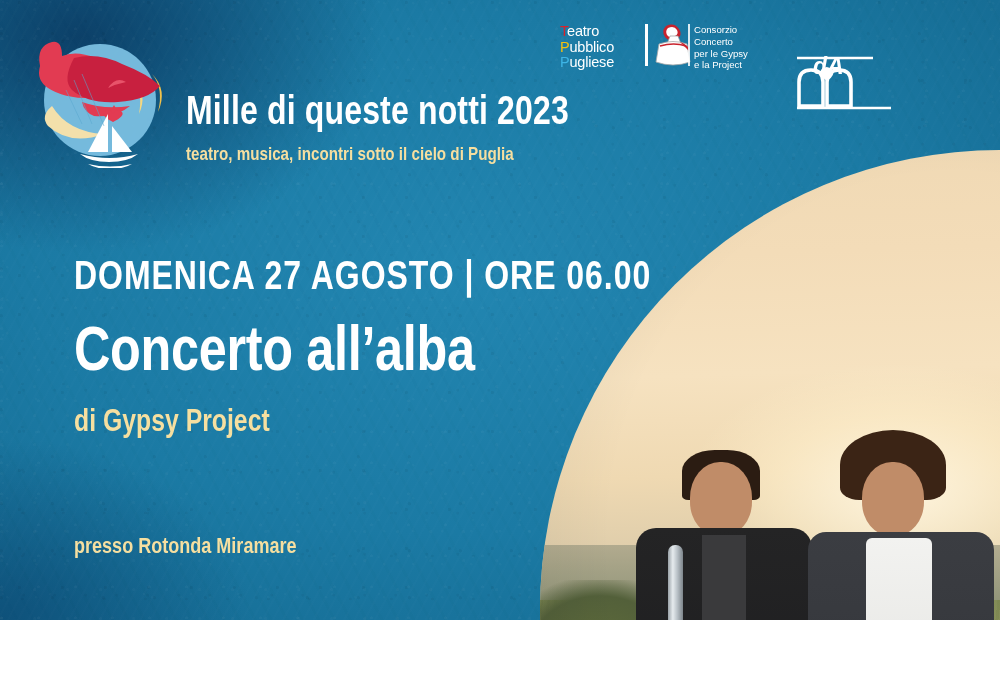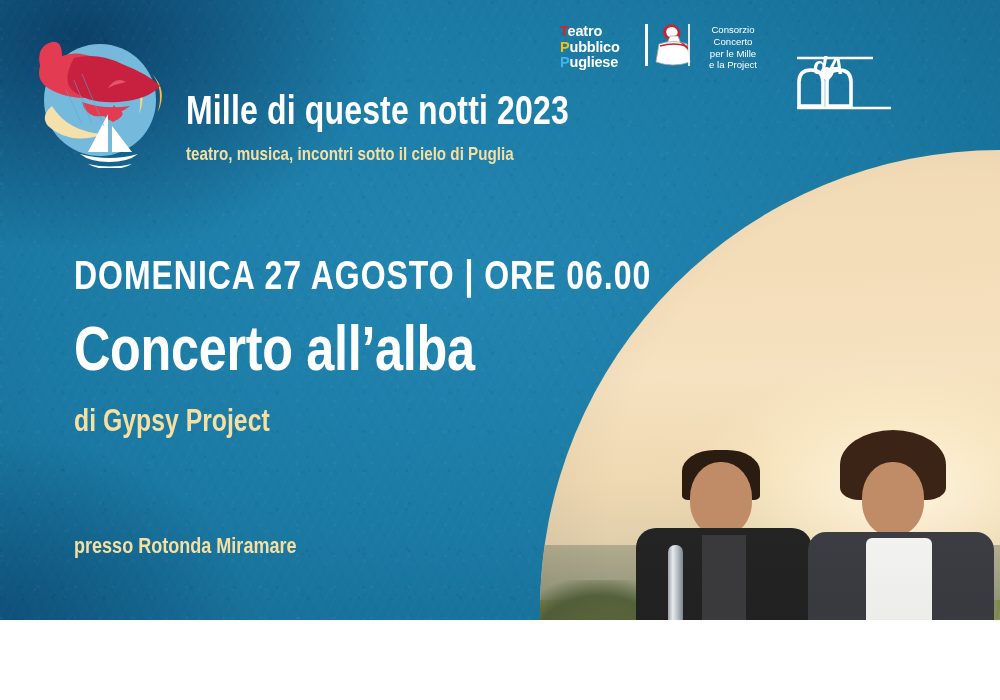--- a/index.html
+++ b/index.html
@@ -44,31 +44,31 @@
     position:absolute; inset:0; opacity:.20;
     background:
       repeating-linear-gradient(118deg, rgba(255,255,255,.05) 0 2px, transparent 2px 9px),
       repeating-linear-gradient(62deg, rgba(0,0,0,.05) 0 3px, transparent 3px 14px);
   }
 
   
   .header-logos { position:absolute; top:0; left:0; width:1000px; height:100px; }
 
   .tpp { position:absolute; left:560px; top:24px; width:78px; line-height:1.07; }
-  .tpp div { font-weight:bold; font-size:14.5px; letter-spacing:-.2px; color:#ffffff; }
+  .tpp div { font-weight:normal; font-size:14.5px; letter-spacing:-.2px; color:#ffffff; }
   .tpp .c-red  { color:#d8232a; }
   .tpp .c-yel  { color:#f2c10e; }
   .tpp .c-blu  { color:#3eb5e6; }
 
   .tpp-sep { position:absolute; left:645px; top:24px; width:3px; height:42px; background:#ffffff; }
 
   .consorzio-mark { position:absolute; left:654px; top:22px; width:38px; height:46px; }
   .consorzio-txt {
     position:absolute; left:694px; top:24px; width:78px;
-    color:#ffffff; font-size:9.6px; line-height:1.23;text-align:center;
+    color:#ffffff; font-size:9.6px; line-height:1.23;
   }
   .consorzio-txt::before {
     content:""; position:absolute; left:-6px; top:0; width:1.5px; height:42px; background:rgba(255,255,255,.85);
   }
 
   .apocrifi { position:absolute; left:795px; top:18px; width:150px; height:60px;margin-top:32px; }
 
   
   .brand-mark { position:absolute; left:22px; top:28px; width:150px; height:140px; }
 
@@ -278,21 +278,21 @@
         <path d="M14 6 q6 -3 9 2 q2 4 -2 6 q-5 3 -8 -1 q-2 -4 1 -7 z" fill="#ffffff"></path>
         <path d="M16 14 l8 0 l3 8 l-14 0 z" fill="#ffffff" stroke="#9a9a9a" stroke-width=".7"></path>
         <path d="M5 22 q14 -5 28 0 l3 18 q-17 6 -34 0 z" fill="#ffffff" stroke="#aaa" stroke-width=".8"></path>
         <path d="M6 24 q14 -4 26 0" fill="none" stroke="#c9232d" stroke-width="1.4"></path>
         <path d="M26 20 q8 2 10 10 q-6 -6 -10 -10 z" fill="#c9232d"></path>
       </svg>
     </div>
     <div class="consorzio-txt">
       <div>Consorzio</div>
       <div>Concerto</div>
-      <div>per le Mille</div>
+      <div>per le Gypsy</div>
       <div>e la Project</div>
     </div>
 
     <div class="apocrifi">
       <svg width="150" height="60" viewBox="0 0 150 60">
         <path d="M2 8 L78 8" stroke="#fff" stroke-width="2.4"></path>
         <text x="18" y="24" fill="#fff" font-family="Liberation Sans, sans-serif" font-size="23" font-weight="bold" font-style="italic">dA</text>
         <path d="M4 56 L4 32 q0 -12 12 -12 q12 0 12 12 L28 56 Z" fill="none" stroke="#fff" stroke-width="3.6"></path>
         <path d="M32 56 L32 32 q0 -12 12 -12 q12 0 12 12 L56 56 Z" fill="none" stroke="#fff" stroke-width="3.6"></path>
         <path d="M2 58 L96 58" stroke="#fff" stroke-width="2.4"></path>

